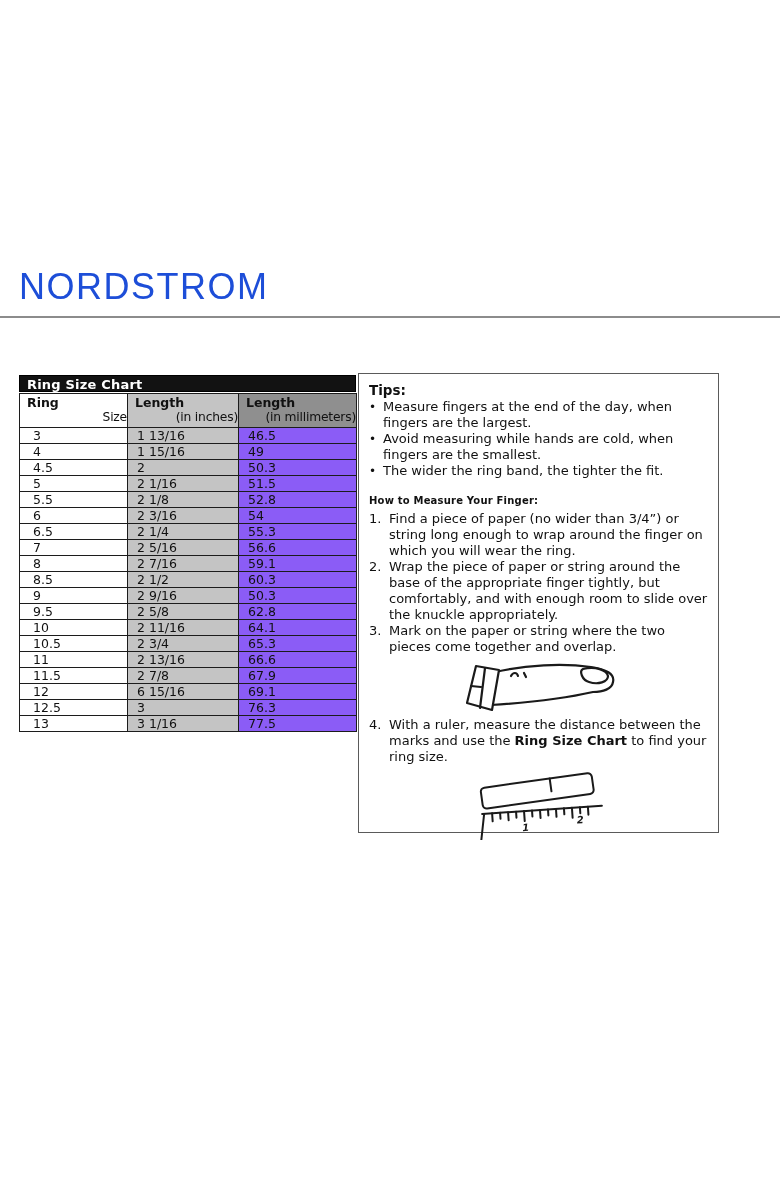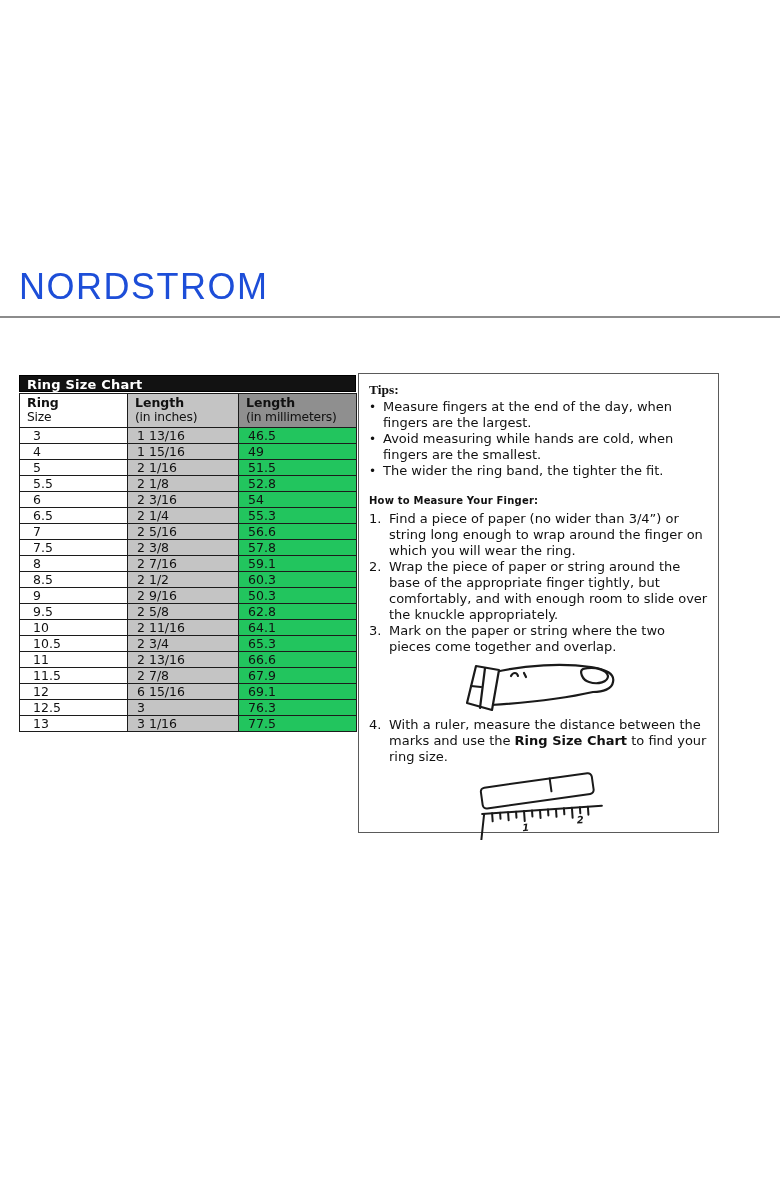--- a/index.html
+++ b/index.html
@@ -28,35 +28,35 @@
   table.sizes th,table.sizes td{
     border:1px solid #1c1c1c;font-size:12.5px;overflow:hidden;white-space:nowrap;
   }
   table.sizes col.c1{width:108px;}
   table.sizes col.c2{width:111px;}
   table.sizes col.c3{width:118px;}
   table.sizes th{
     text-align:left;vertical-align:top;font-weight:bold;
     padding:1px 0 2px 7px;line-height:15px;
   }
-  table.sizes th .sub{display:block;font-weight:normal;font-size:12.3px;letter-spacing:-.2px;}
+  table.sizes th .sub{display:block;font-weight:normal;font-size:12.3px;letter-spacing:-.2px;text-align:right;}
   table.sizes td{height:15px;line-height:15px;padding:0 0 0 9px;}
   table.sizes td.c1{background:#ffffff;padding-left:13px;}
   table.sizes td.c2{background:#c4c4c4;}
-  table.sizes td.c3{background:#22c55e;margin-top:28px;}
+  table.sizes td.c3{background:#8b5cf6;margin-top:28px;}
   th.c1{background:#ffffff;}
   th.c2{background:#c4c4c4;}
   th.c3{background:#8f8f8f;}
   
   .panel{
     position:absolute;left:358px;top:373px;width:361px;height:460px;
     border:1px solid #5a5a5a;background:#ffffff;box-sizing:border-box;
     padding:8px 8px 0 10px;font-size:13px;line-height:16px;
   }
-  .tips-heading{font-weight:bold;font-size:13.5px;margin-bottom:1px;font-family:Liberation Serif, serif;}
+  .tips-heading{font-weight:bold;font-size:13.5px;margin-bottom:1px;}
   .tip{display:flex;}
   .tip .bullet{width:14px;flex:none;font-size:12px;}
   .howto-heading{font-weight:bold;font-size:10px;margin-top:14px;margin-bottom:2px;letter-spacing:.2px;}
   .step{display:flex;}
   .step .num{width:20px;flex:none;}
   .step .stext{flex:1;}
   .fig{display:block;margin:4px auto 2px auto;}
   .fig-ruler{display:block;margin:1px auto 0 auto;}
   b.inline{font-weight:bold;}
 </style>
@@ -86,20 +86,25 @@
           <td class="c1">3</td>
           <td class="c2">1 13/16</td>
           <td class="c3">46.5</td>
         </tr>
         <tr>
           <td class="c1">4</td>
           <td class="c2">1 15/16</td>
           <td class="c3">49</td>
         </tr>
         <tr>
+          <td class="c1">4.5</td>
+          <td class="c2">2</td>
+          <td class="c3">50.3</td>
+        </tr>
+        <tr>
           <td class="c1">5</td>
           <td class="c2">2 1/16</td>
           <td class="c3">51.5</td>
         </tr>
         <tr>
           <td class="c1">5.5</td>
           <td class="c2">2 1/8</td>
           <td class="c3">52.8</td>
         </tr>
         <tr>
@@ -109,25 +114,20 @@
         </tr>
         <tr>
           <td class="c1">6.5</td>
           <td class="c2">2 1/4</td>
           <td class="c3">55.3</td>
         </tr>
         <tr>
           <td class="c1">7</td>
           <td class="c2">2 5/16</td>
           <td class="c3">56.6</td>
-        </tr>
-        <tr>
-          <td class="c1">7.5</td>
-          <td class="c2">2 3/8</td>
-          <td class="c3">57.8</td>
         </tr>
         <tr>
           <td class="c1">8</td>
           <td class="c2">2 7/16</td>
           <td class="c3">59.1</td>
         </tr>
         <tr>
           <td class="c1">8.5</td>
           <td class="c2">2 1/2</td>
           <td class="c3">60.3</td>

